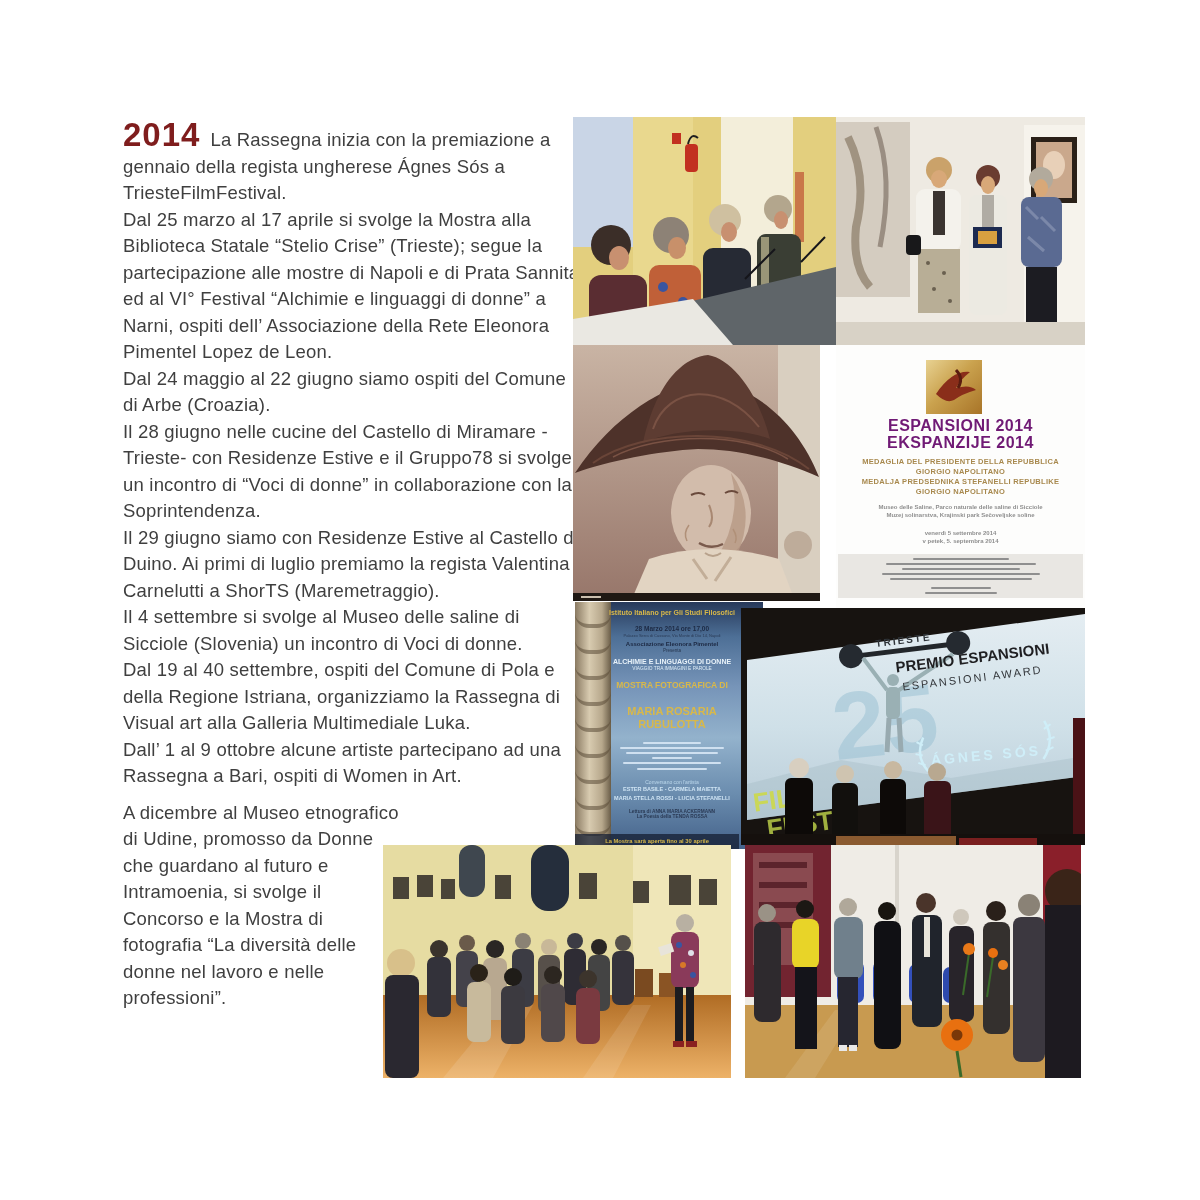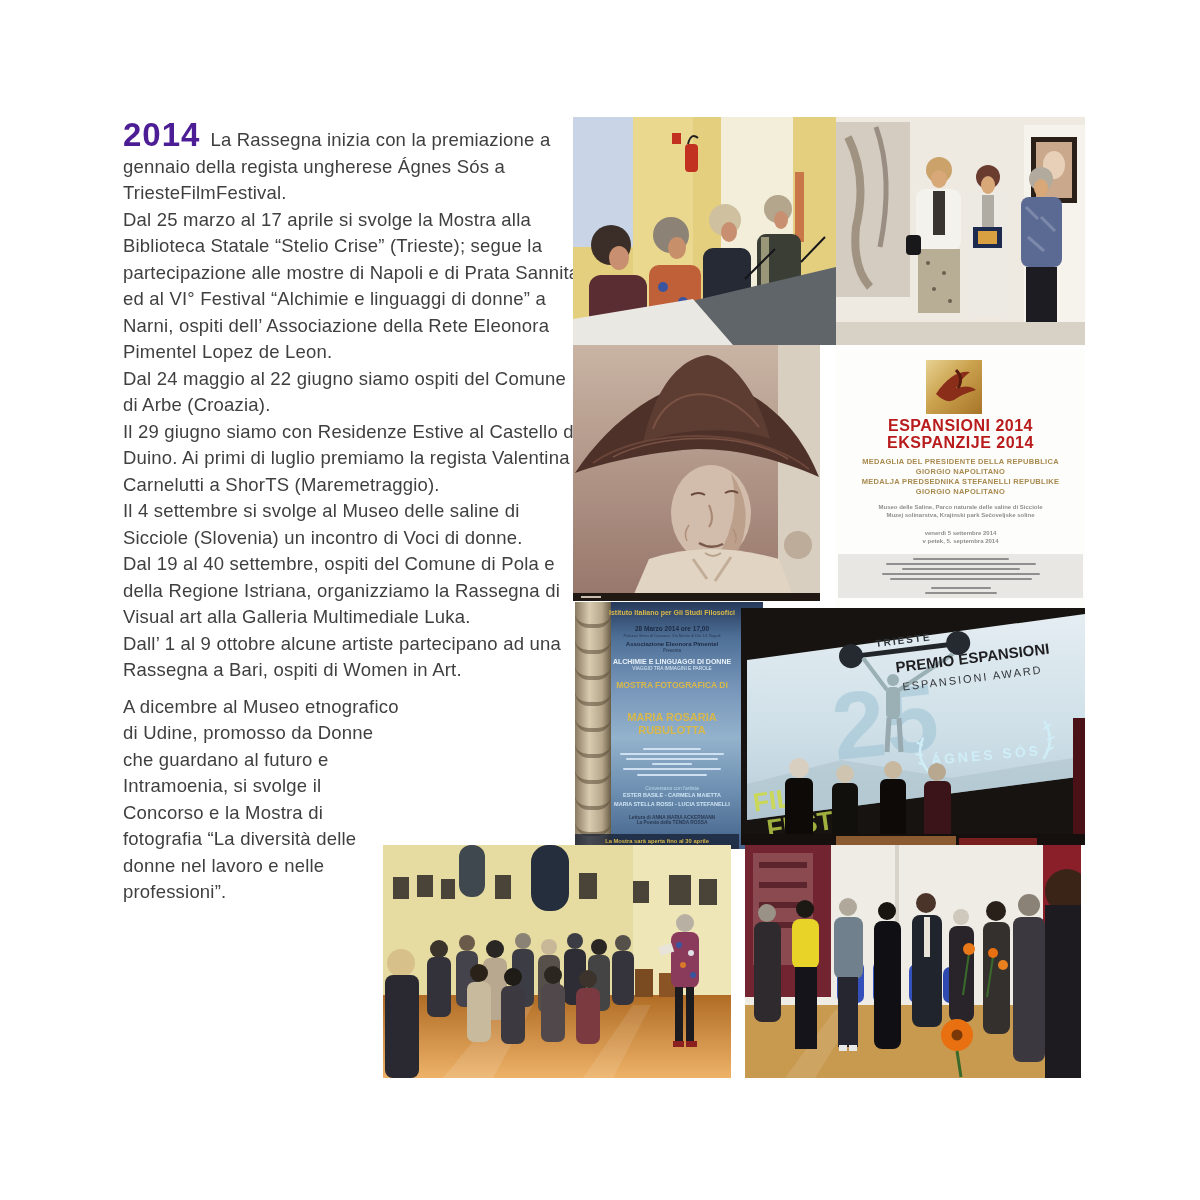--- a/index.html
+++ b/index.html
@@ -4,33 +4,33 @@
 <style>
   html,body{margin:0;padding:0;}
   body{width:1200px;height:1200px;background:#ffffff;position:relative;overflow:hidden;
        font-family:"Liberation Sans",sans-serif;}
   .page{position:absolute;inset:0;background:#ffffff;}
 
   
   .text-col{position:absolute;left:123px;top:122px;width:458px;color:#3f3f3f;
             font-size:18.5px;line-height:26.5px;letter-spacing:.2px;}
   .text-col p{margin:0;}
-  .year{font-size:33px;font-weight:bold;color:#4c1d95;margin-right:10px;letter-spacing:1px;}
+  .year{font-size:33px;font-weight:bold;color:#7f1d1d;margin-right:10px;letter-spacing:1px;}
   .closing{width:276px;margin-top:10px !important;}
 
   
   .ph{position:absolute;overflow:hidden;}
   .ph svg{display:block;}
 
   
   .poster-esp{position:absolute;left:836px;top:345px;width:249px;height:264px;background:#fdfdfc;
               text-align:center;}
   .esp-logo{position:absolute;left:90px;top:15px;width:56px;height:54px;
             background:linear-gradient(135deg,#e8d292 0%,#caa24e 45%,#a87428 100%);}
-  .esp-title{position:absolute;left:0;top:72px;width:100%;font-weight:800;color:#b91c1c;
+  .esp-title{position:absolute;left:0;top:72px;width:100%;font-weight:800;color:#701a75;
              font-size:16px;line-height:17px;letter-spacing:.5px;}
   .esp-gold{position:absolute;left:0;top:112px;width:100%;color:#a8894e;font-weight:bold;
             font-size:7.5px;line-height:10px;letter-spacing:.3px;}
   .esp-venue{position:absolute;left:0;top:158px;width:100%;color:#8f8f8f;font-weight:bold;
              font-size:6px;line-height:8px;}
   .esp-date{position:absolute;left:0;top:184px;width:100%;color:#8f8f8f;font-weight:bold;
             font-size:6px;line-height:8px;}
   .esp-gray{position:absolute;left:2px;top:209px;width:245px;height:44px;background:#e9e7e3;
             display:flex;flex-direction:column;align-items:center;justify-content:center;}
   .mb{height:2px;background:#8f8f8f;margin:1.6px 0;border-radius:1px;}
@@ -49,21 +49,21 @@
      border-radius:0 0 14px 14px;}
   .pm-txt{position:absolute;left:32px;top:0;width:130px;}
   .pm-org{margin-top:7px;color:#d8b84a;font-weight:bold;font-size:7px;line-height:8px;}
   .pm-date{margin-top:8px;color:#1d2a44;font-weight:bold;font-size:6.5px;}
   .pm-addr{margin-top:1px;color:#2a3a55;font-size:4px;}
   .pm-assoc{margin-top:3px;color:#1d2a44;font-weight:bold;font-size:6px;}
   .pm-pres{margin-top:1px;color:#26364e;font-size:4.5px;}
   .pm-ev1{margin-top:5px;color:#e8f2fa;font-weight:bold;font-size:7px;}
   .pm-ev2{margin-top:1px;color:#dcebf6;font-size:4.8px;}
   .pm-show{margin-top:9px;color:#d8b84a;font-weight:bold;font-size:8.5px;}
-  .pm-artist{color:#d8b84a;font-weight:bold;font-size:11px;line-height:13px;margin-top:21px;}
+  .pm-artist{color:#d8b84a;font-weight:bold;font-size:11px;line-height:13px;margin-top:15px;}
   .pm-micro{margin-top:9px;display:flex;flex-direction:column;align-items:center;}
   .pm-micro .mb{background:#cfe0f0;}
   .pm-micro .mb:nth-child(1){width:58px;} .pm-micro .mb:nth-child(2){width:104px;}
   .pm-micro .mb:nth-child(3){width:92px;} .pm-micro .mb:nth-child(4){width:40px;}
   .pm-micro .mb:nth-child(5){width:98px;} .pm-micro .mb:nth-child(6){width:70px;}
   .pm-conv{margin-top:8px;color:#bcd8ec;font-size:5px;}
   .pm-guests{color:#cfe4f4;font-weight:bold;font-size:5.5px;line-height:9px;}
   .pm-read{margin-top:6px;color:#2a3a55;font-weight:bold;font-size:4.8px;}
   .pm-note{color:#2a3a55;font-weight:bold;font-size:4.8px;}
   .pm-footer{position:absolute;left:0;bottom:0;width:164px;height:15px;background:rgba(20,30,50,.75);
@@ -71,20 +71,21 @@
 </style>
 </head>
 <body>
 
 <div class="page">
 
   <div class="text-col">
     <p><span class="year">2014</span><span>La Rassegna inizia con la premiazione a gennaio della regista ungherese Ágnes Sós a TriesteFilmFestival.</span></p>
     <p>Dal 25 marzo al 17 aprile si svolge la Mostra alla Biblioteca Statale “Stelio Crise” (Trieste); segue la partecipazione alle mostre di Napoli e di Prata Sannita ed al VI° Festival “Alchimie e linguaggi di donne” a Narni, ospiti dell’ Associazione della Rete Eleonora Pimentel Lopez de Leon.</p>
     <p>Dal 24 maggio al 22 giugno siamo ospiti del Comune di Arbe (Croazia).</p>
+    <p>Il 28 giugno nelle cucine del Castello di Miramare -Trieste- con Residenze Estive e il Gruppo78 si svolge un incontro di “Voci di donne” in collaborazione con la Soprintendenza.</p>
     <p>Il 29 giugno siamo con Residenze Estive al Castello di Duino. Ai primi di luglio premiamo la regista Valentina Carnelutti a ShorTS (Maremetraggio).</p>
     <p>Il 4 settembre si svolge al Museo delle saline di Sicciole (Slovenia) un incontro di Voci di donne.</p>
     <p>Dal 19 al 40 settembre, ospiti del Comune di Pola e della Regione Istriana, organizziamo la Rassegna di Visual art alla Galleria Multimediale Luka.</p>
     <p>Dall’ 1 al 9 ottobre alcune artiste partecipano ad una Rassegna a Bari, ospiti di Women in Art.</p>
     <p class="closing">A dicembre al Museo etnografico di Udine, promosso da Donne che guardano al futuro e Intramoenia, si svolge il Concorso e la Mostra di fotografia “La diversità delle donne nel lavoro e nelle professioni”.</p>
   </div>
 
   <div class="ph" style="left:573px;top:117px;width:263px;height:228px" aria-label="Four women seated at a conference table with microphones, yellow wall and fire extinguisher">
     <svg width="263" height="228" viewBox="0 0 263 228">
       <rect width="263" height="228" fill="#e3cf7e"></rect>

